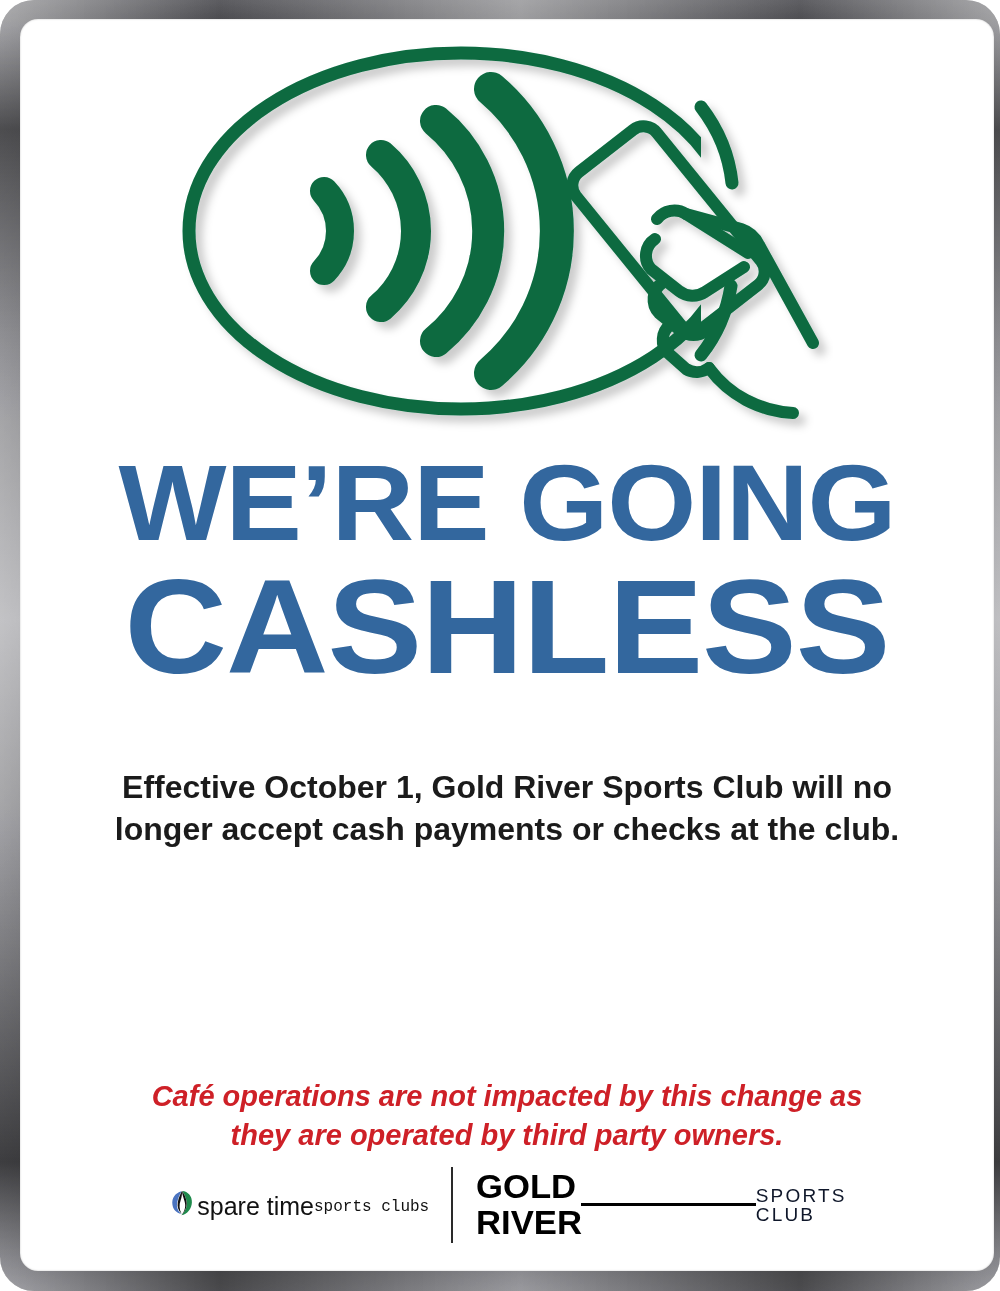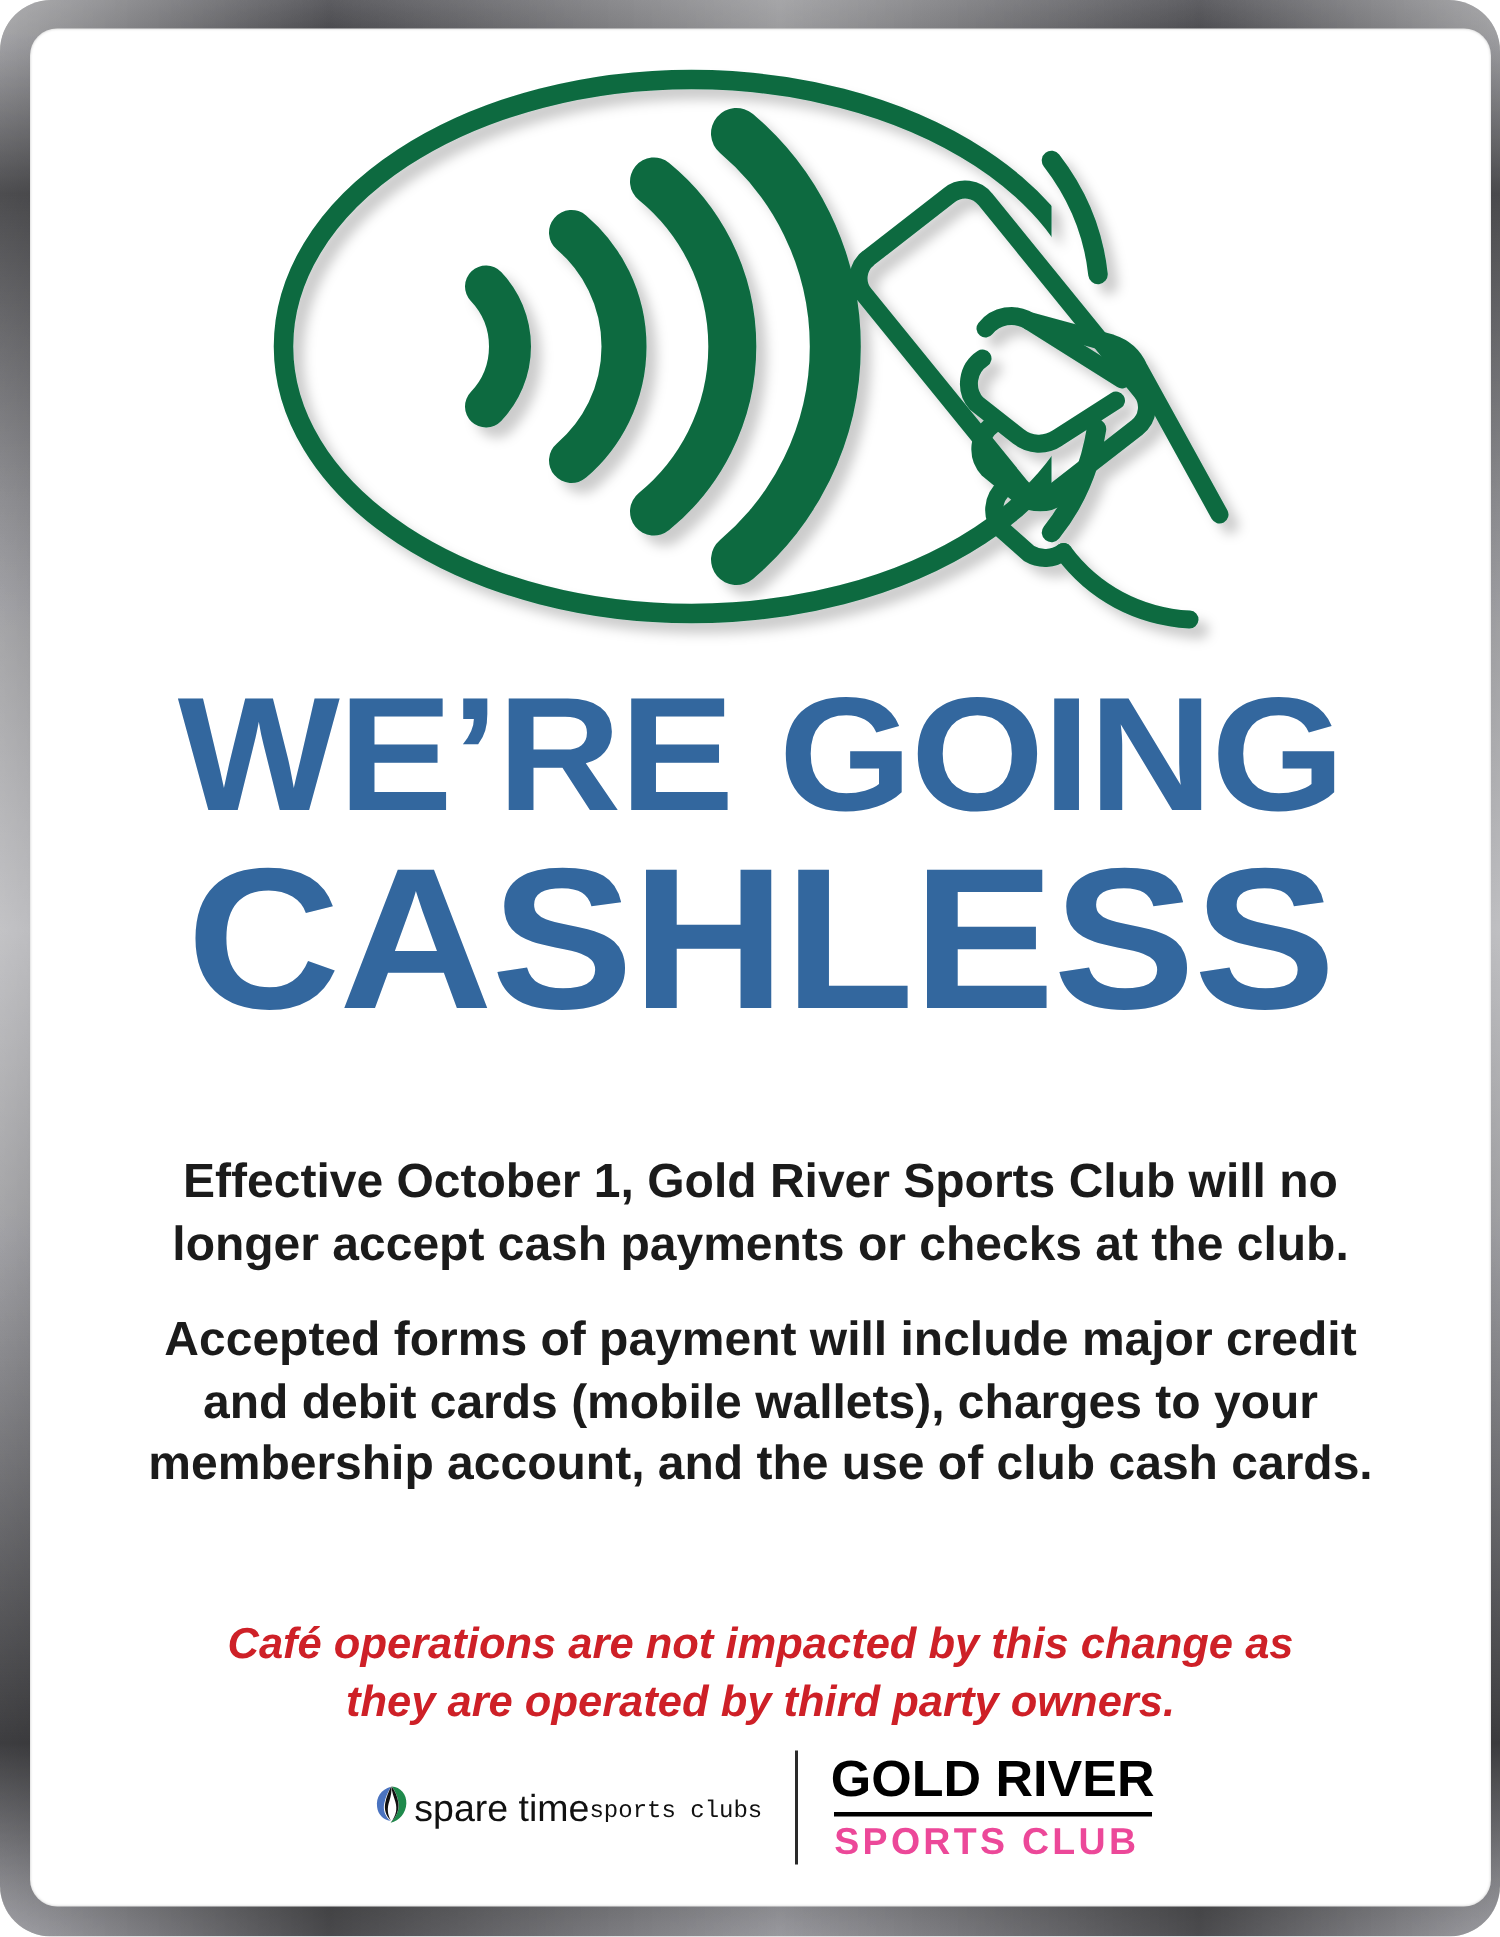--- a/index.html
+++ b/index.html
@@ -170,43 +170,43 @@
     margin-top: 3px;
   }
   .lockup-divider {
     width: 2px;
     height: 76px;
     background: #2a2a2a;
   }
   .brand-goldriver {
     padding-left: 24px;
     display: flex;
-    flex-direction: column;
-    align-items: flex-start;
+    flex-direction: row;
+    align-items: center;
   }
   .gr-name {
     font-family: "Liberation Sans Narrow", "Liberation Sans", sans-serif;
     font-weight: bold;
     font-size: 34px;
     color: #000000;
     line-height: 1.05;
     letter-spacing: 0px;
     transform: scaleX(1.02);
   }
   .gr-rule {
     width: 100%;
     height: 3px;
     background: #000000;
     margin: 3px 0 5px 0;
   }
   .gr-sub {
     font-family: "Liberation Sans Narrow", "Liberation Sans", sans-serif;
-    font-weight: bold;
-    font-size: 25px;
-    color: #ec4899;
+    font-weight: normal;
+    font-size: 19px;
+    color: #0f172a;
     letter-spacing: 2.2px;
     line-height: 1.0;
   }
 </style>
 </head>
 <body>
 
 <div class="sign-frame">
   <div class="sign-face">
 
@@ -275,21 +275,20 @@
       </svg>
     </div>
 
     <div class="headline">
       <span class="line1">WE’RE GOING</span>
       <span class="line2">CASHLESS</span>
     </div>
 
     <div class="body-copy">
       <p class="para">Effective October 1, Gold River Sports Club will no longer accept cash payments or checks at the club.</p>
-      <p class="para">Accepted forms of payment will include major credit and debit cards (mobile wallets), charges to your membership account, and the use of club cash cards.</p>
     </div>
 
     <p class="disclaimer">Café operations are not impacted by this change as they are operated by third party owners.</p>
 
     <div class="footer-lockup">
 
       <div class="brand-sparetime">
         <svg class="st-mark" viewBox="0 0 30 30" aria-hidden="true">
           <path d="M14.6 1.2 C 8.0 3.0 4.6 8.2 5.4 14.6 C 6.0 19.6 9.4 23.0 14.2 24.0 C 10.6 20.6 9.2 16.6 10.2 12.2 C 11.0 8.4 12.6 4.6 14.6 1.2 Z" fill="#4a73c0"></path>
           <path d="M15.2 1.0 C 21.0 1.4 25.2 6.2 24.9 12.4 C 24.6 18.8 20.4 24.0 14.4 25.2 C 18.6 21.0 20.4 16.2 19.6 11.4 C 18.9 7.2 17.3 3.8 15.2 1.0 Z" fill="#1f8a4c"></path>

